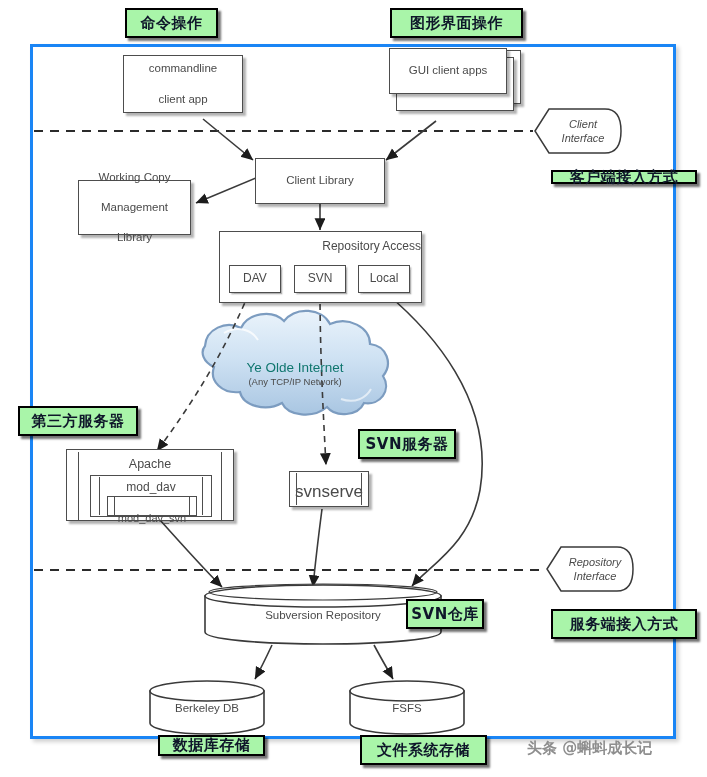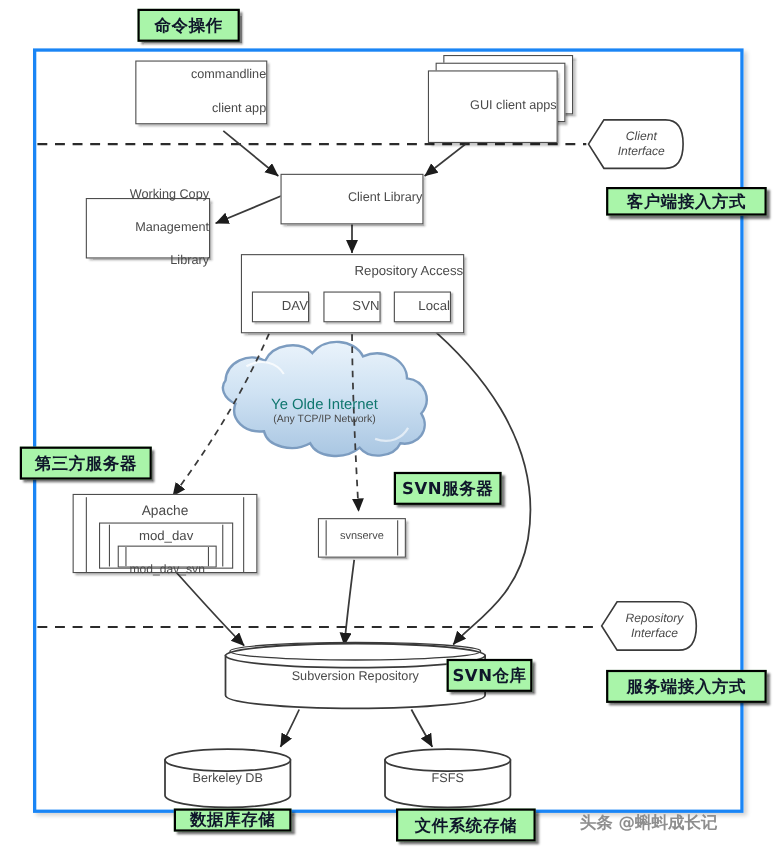--- a/index.html
+++ b/index.html
@@ -26,21 +26,21 @@
     color: #4a4a4a;
     font-size: 11.5px;
     line-height: 1.32;
     text-align: center;
     display: flex;
     align-items: center;
     justify-content: center;
     box-shadow: 2.5px 2.5px 2px rgba(0,0,0,0.30);
     z-index: 6;
   }
-  .node span { display: block; width: 100%; text-align: right; }
+  .node span { display: block; width: 100%; }
 
   
   .blue-frame {
     position: absolute;
     box-sizing: border-box;
     border: 3px solid #1a85f5;
     background: transparent;
     box-shadow: 3px 3px 4px rgba(0,0,0,0.18);
     z-index: 2;
   }
@@ -222,21 +222,21 @@
 
   <div class="node" style="left:123px; top:55px; width:120px; height:58px;">
     <span>
       <span>commandline</span><br>
       <span>client app</span>
     </span>
   </div>
 
   <div class="stack-card" style="left:403px; top:50px; width:118px; height:54px; z-index:5;"></div>
   <div class="stack-card" style="left:396px; top:57px; width:118px; height:54px; z-index:6;"></div>
-  <div class="node" style="left:389px; top:64px; width:118px; height:66px; z-index:7;">
+  <div class="node" style="left:389px; top:48px; width:118px; height:46px; z-index:7;">
     <span>GUI client apps</span>
   </div>
 
   <div class="node" style="left:255px; top:158px; width:130px; height:46px;">
     <span>Client Library</span>
   </div>
 
   <div class="node" style="left:78px; top:180px; width:113px; height:55px;">
     <span>
       <span>Working Copy</span><br>
@@ -270,21 +270,21 @@
 
       <div class="nest-inner" style="left:16px; top:20px; width:90px; height:20px;">
         <div class="nest-label" style="top:15px; font-size:11px;">mod_dav_svn</div>
         <div class="nest-inner" style="left:6px; top:0px; width:1px; height:18px; border-width:0 1.4px 0 0;"></div>
         <div class="nest-inner" style="right:6px; top:0px; width:1px; height:18px; border-width:0 0 0 1.4px;"></div>
       </div>
     </div>
   </div>
 
   <div class="nest" style="left:289px; top:471px; width:80px; height:36px;">
-    <div class="nest-label" style="top:10px; font-size:10px;">svnserve</div>
+    <div class="nest-label" style="top:10px; font-size:17px;">svnserve</div>
     <div class="nest-inner" style="left:6px; top:1px; width:1px; height:32px; border-width:0 1.4px 0 0;"></div>
     <div class="nest-inner" style="right:6px; top:1px; width:1px; height:32px; border-width:0 0 0 1.4px;"></div>
   </div>
 
   <div class="cyl" style="left:203px; top:583px; width:240px; height:62px;">
     <svg width="240" height="62" viewBox="0 0 240 62">
       <path d="M2 13 L2 49 C2 56, 55 61, 120 61 C185 61, 238 56, 238 49 L238 13 Z" fill="#ffffff" stroke="#3a3a3a" stroke-width="1.6"></path>
       <ellipse cx="120" cy="13" rx="118" ry="11" fill="#ffffff" stroke="#3a3a3a" stroke-width="1.6"></ellipse>
       <ellipse cx="120" cy="9" rx="114" ry="8" fill="none" stroke="#3a3a3a" stroke-width="1.2"></ellipse>
     </svg>
@@ -322,22 +322,23 @@
       <path d="M2 27 L16 5 L72 5 C82 5, 88 12, 88 27 C88 42, 82 49, 72 49 L16 49 Z" fill="#ffffff" stroke="#3a3a3a" stroke-width="1.5"></path>
     </svg>
     <div class="flagtext">
       <span>Repository</span><br>
       <span>Interface</span>
     </div>
   </div>
 
   <div class="tag" style="left:125px; top:8px; width:93px; height:30px;">命令操作</div>
 
-
-  <div class="tag" style="left:551px; top:170px; width:146px; height:26px;">客户端接入方式</div>
+  <div class="tag" style="left:390px; top:8px; width:133px; height:30px;">图形界面操作</div>
+
+  <div class="tag" style="left:551px; top:170px; width:146px; height:14px;">客户端接入方式</div>
 
   <div class="tag" style="left:18px; top:406px; width:120px; height:30px;">第三方服务器</div>
 
   <div class="tag" style="left:358px; top:429px; width:98px; height:30px;">SVN服务器</div>
 
   <div class="tag" style="left:406px; top:599px; width:78px; height:30px;">SVN仓库</div>
 
   <div class="tag" style="left:551px; top:609px; width:146px; height:30px;">服务端接入方式</div>
 
   <div class="tag" style="left:158px; top:735px; width:107px; height:21px;">数据库存储</div>

